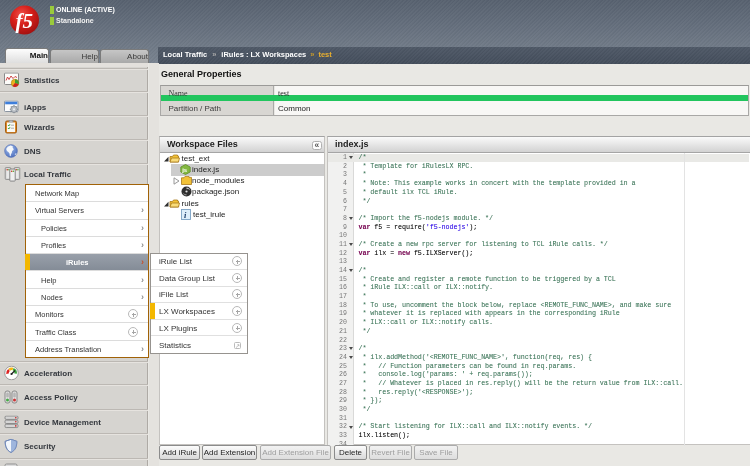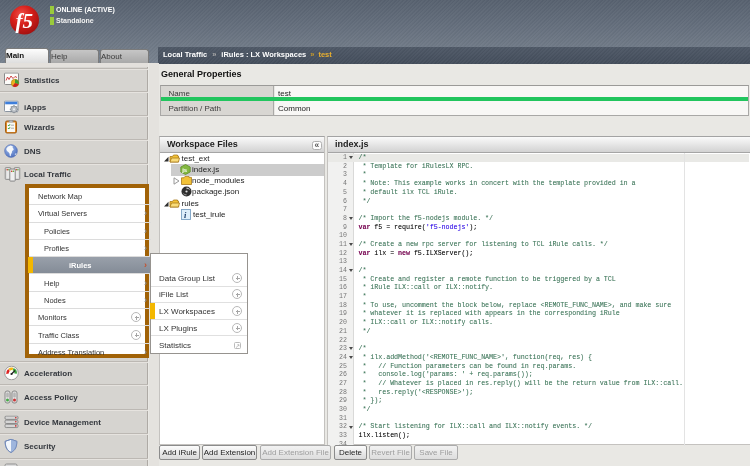--- a/index.html
+++ b/index.html
@@ -14,21 +14,21 @@
     repeating-linear-gradient(135deg, rgba(255,255,255,0.032) 0 1px, rgba(0,0,0,0.02) 1.8px 2.6px),
     linear-gradient(#57616f, #78828f);
 }
 #statusbar1 { left:50px; top:6px; width:3.5px; height:8px; background:#9aca3c; }
 #statusbar2 { left:50px; top:17px; width:3.5px; height:8px; background:#9aca3c; }
 #onlinetxt { left:56px; top:6px; font-size:7px; font-weight:bold; color:#fff; }
 #standtxt { left:56px; top:17px; font-size:7px; font-weight:bold; color:#f2f2f2; }
 
 
 .tab { top:48.5px; height:14.5px; border:1px solid #7b7b7b; border-bottom:none;
-  border-radius:3px 3px 0 0; font-size:8px; text-align:left; line-height:14px; color:#3a3a3a; }
+  border-radius:3px 3px 0 0; font-size:8px; text-align:right; line-height:14px; color:#3a3a3a; }
 #tab-main { left:5px; width:44px; background:linear-gradient(#fdfdfd,#dedede); font-weight:bold; color:#111; top:47.5px; height:15.5px; z-index:3;}
 #tab-help { left:50px; width:49px; background:linear-gradient(#c6c6c6,#a9a9a9); }
 #tab-about { left:100px; width:49px; background:linear-gradient(#c6c6c6,#a9a9a9); }
 
 
 #crumb { left:158px; top:47px; width:592px; height:16.5px;
   background:
     repeating-linear-gradient(135deg, rgba(255,255,255,0.03) 0 1px, rgba(0,0,0,0.02) 1.8px 2.6px),
     linear-gradient(#4e5866, #434d5b); color:#fff; font-size:7.5px; font-weight:bold;
   line-height:16px; }
@@ -37,21 +37,21 @@
 #crumb .cur { color:#eab02e; }
 
 
 #sidebar { left:0; top:63px; width:148px; height:403px; background:#d6d4d0; border-right:1px solid #aeaaa5; }
 #sidebar .topstrip { position:absolute; left:0; top:0; width:148px; height:4px; background:#e3e0dc; }
 .navitem { position:absolute; left:0; width:148px; border-top:1px solid #bcb8b3; box-shadow:inset 0 1px 0 #e6e3df; }
 .navitem .lbl { position:absolute; left:24px; top:50%; transform:translateY(-50%); font-size:8px; font-weight:bold; color:#33373d; }
 .navitem svg { position:absolute; left:4px; top:50%; transform:translateY(-50%); }
 
 
-#submenu { left:25px; top:184px; width:124px; height:174px; background:#fff; border:4px solid #a16207; }
+#submenu { left:25px; top:184px; width:124px; height:174px; background:#fff; border:1px solid #a16207; }
 .smrow { position:absolute; left:0; width:122px; height:17.3px; border-bottom:1px solid #dcdcdc; font-size:7.5px; color:#333; }
 .smrow .t { position:absolute; top:50%; transform:translateY(-50%); }
 .smrow .arr { position:absolute; right:4px; top:50%; transform:translateY(-50%); color:#8f8f8f; font-size:9px; font-weight:bold; }
 .smrow.hl { background:linear-gradient(#99a0aa,#848c97); color:#fff; }
 .smrow.hl .t { color:#fff; font-weight:bold;padding-left:25px; }
 .smrow.hl .arr { color:#c5512e; }
 .ybar { position:absolute; left:-1px; top:0; width:4.5px; height:100%; background:#f3b700; }
 .pluscirc { position:absolute; top:50%; transform:translateY(-50%); width:10px; height:10px; border:1px solid #b9b9b9; border-radius:50%; }
 .pluscirc:before { content:""; position:absolute; left:2.5px; top:4px; width:4px; height:1px; background:#a5a5a5; }
 .pluscirc:after { content:""; position:absolute; left:4px; top:2.5px; width:1px; height:4px; background:#a5a5a5; }
@@ -283,21 +283,21 @@
       </div>
     <div class="smrow" style="top:155.7px; border-bottom:none;">
         <span class="t" style="left:9px;">Address Translation</span>
         <span class="arr">›</span>
       </div>
   </div>
 
   <div id="gptitle" class="abs">General Properties</div>
   <div id="gphr" class="abs"></div>
   <div id="gptable" class="abs">
-    <div class="gprow" style="top:0; border-bottom:4px solid #22c55e; height:15px;">
+    <div class="gprow" style="top:0; border-bottom:6px solid #22c55e; height:15px;font-family:Liberation Serif, serif;">
         <div class="gplabel">Name</div>
         <div class="gpval">test</div>
       </div>
     <div class="gprow" style="top:15px; height:14.5px;">
         <div class="gplabel">Partition / Path</div>
         <div class="gpval">Common</div>
       </div>
   </div>
 
   <div id="wspanel" class="abs panel">
@@ -394,20 +394,24 @@
   </div>
 
   <div class="btn" style="left:159px; width:41px;">Add iRule</div>
   <div class="btn" style="left:202px; width:55px;">Add Extension</div>
   <div class="btn dis" style="left:260px; width:71px;">Add Extension File</div>
   <div class="btn" style="left:334px; width:33px;">Delete</div>
   <div class="btn dis" style="left:369px; width:43px;">Revert File</div>
   <div class="btn dis" style="left:414px; width:44px;">Save File</div>
 
   <div id="flyout" class="abs">
+    <div class="fyrow" style="top:0;">
+        <span class="t">iRule List</span>
+        <span class="pluscirc"></span>
+      </div>
     <div class="fyrow" style="top:16.6px;">
         <span class="t">Data Group List</span>
         <span class="pluscirc"></span>
       </div>
     <div class="fyrow" style="top:33.2px;">
         <span class="t">iFile List</span>
         <span class="pluscirc"></span>
       </div>
     <div class="fyrow" style="top:49.8px;">
         <div class="ybar" style="width:5px;"></div>

